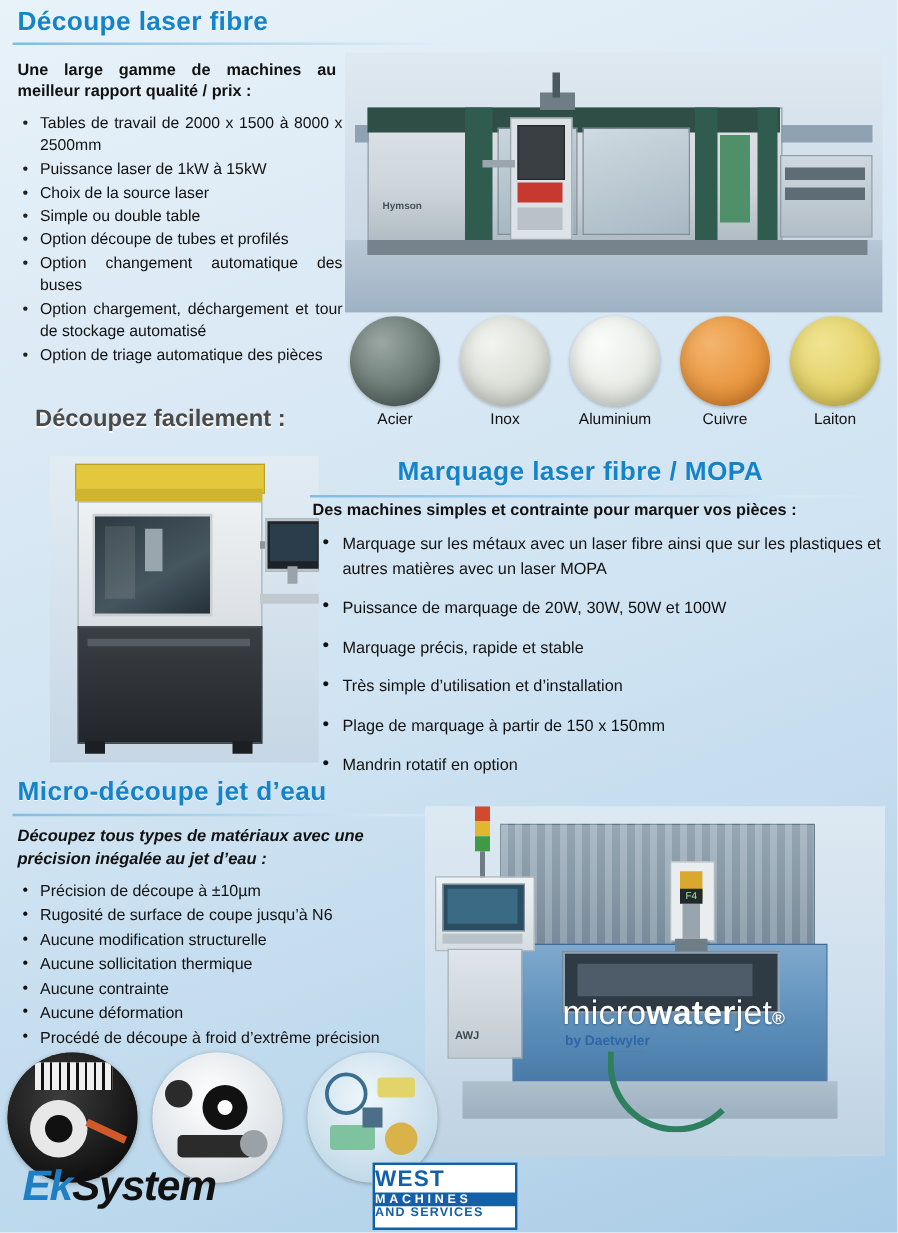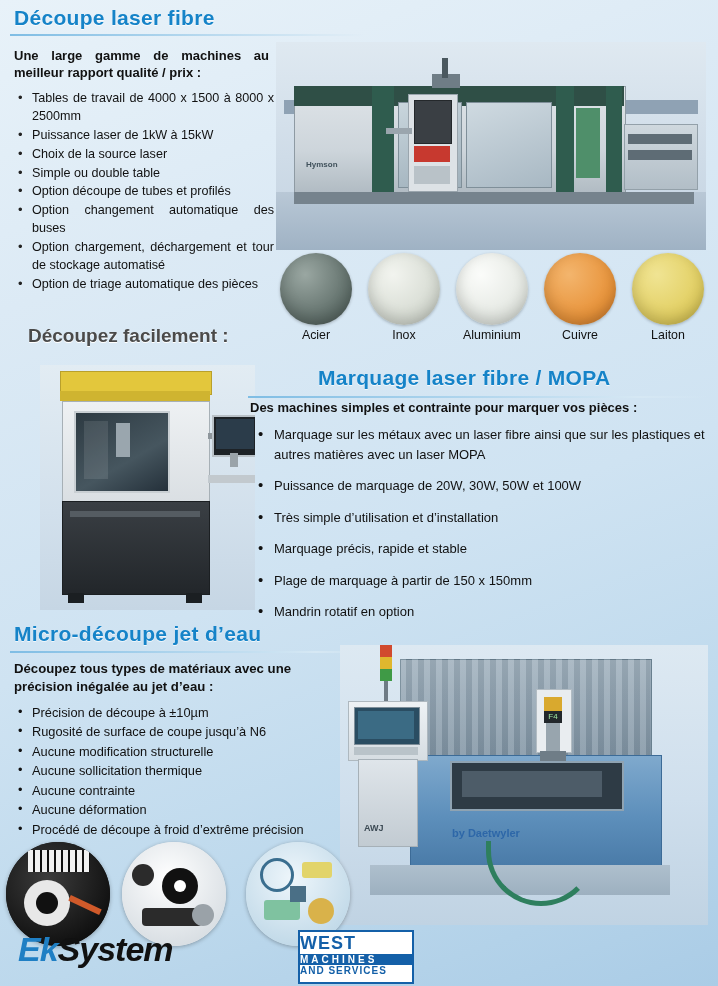--- a/index.html
+++ b/index.html
@@ -199,20 +199,21 @@
     width: 360px;
   }
   #sec3-intro {
     position: absolute;
     left: 14px;
     top: 660px;
     width: 330px;
     font-size: 13.2px;
     font-weight: bold;
     line-height: 1.33;
+    font-style: italic;
   }
   #sec3-list {
     position: absolute;
     left: 16px;
     top: 703px;
     width: 345px;
     margin: 0;
     padding: 0;
     list-style: none;
     font-size: 12.8px;
@@ -320,21 +321,21 @@
 </head>
 <body>
 
 <div class="page">
 
   <div id="sec1-title" class="section-title">Découpe laser fibre</div>
   <div id="sec1-rule" class="rule"></div>
   <div id="sec1-intro">Une large gamme de machines au meilleur rapport qualité / prix :</div>
 
   <ul id="sec1-list">
-    <li>Tables de travail de 4000 x 1500 à 8000 x 2500mm</li>
+    <li>Tables de travail de 2000 x 1500 à 8000 x 2500mm</li>
     <li>Puissance laser de 1kW à 15kW</li>
     <li>Choix de la source laser</li>
     <li>Simple ou double table</li>
     <li>Option découpe de tubes et profilés</li>
     <li>Option changement automatique des buses</li>
     <li>Option chargement, déchargement et tour de stockage automatisé</li>
     <li>Option de triage automatique des pièces</li>
   </ul>
 
   <div id="photo-laser" class="photo">
@@ -425,22 +426,22 @@
     <div class="mb" style="left:168px;top:110px;width:48px;height:8px;background:#c2c9ce;"></div>
   </div>
 
   <div id="sec2-title" class="section-title">Marquage laser fibre / MOPA</div>
   <div id="sec2-rule" class="rule"></div>
   <div id="sec2-intro">Des machines simples et contrainte pour marquer vos pièces :</div>
 
   <ul id="sec2-list">
     <li>Marquage sur les métaux avec un laser fibre ainsi que sur les plastiques et autres matières avec un laser MOPA</li>
     <li>Puissance de marquage de 20W, 30W, 50W et 100W</li>
+    <li>Marquage précis, rapide et stable</li>
     <li>Très simple d’utilisation et d’installation</li>
-    <li>Marquage précis, rapide et stable</li>
     <li>Plage de marquage à partir de 150 x 150mm</li>
     <li>Mandrin rotatif en option</li>
   </ul>
 
   <div id="sec3-title" class="section-title">Micro-découpe jet d’eau</div>
   <div id="sec3-rule" class="rule"></div>
   <div id="sec3-intro">Découpez tous types de matériaux avec une précision inégalée au jet d’eau :</div>
 
   <ul id="sec3-list">
     <li>Précision de découpe à ±10µm</li>
@@ -477,20 +478,21 @@
     <div class="mb" style="left:14px;top:62px;width=64px;width:64px;height:36px;background:#2a4d62;border:1px solid #7e8e99;"></div>
     <div class="mb" style="left:18px;top:66px;width:56px;height:28px;background:#3b6b84;"></div>
     <div class="mb" style="left:14px;top:102px;width:64px;height:8px;background:#b9c3c9;"></div>
     <div class="mb" style="left:18px;top:114px;width:58px;height:86px;background:linear-gradient(180deg,#dfe5ea,#c2cbd2);border:1px solid #a6b0b7;"></div>
     <div class="mb" style="left:24px;top:178px;font-size:9px;color:#3c4a54;font-weight:bold;">AWJ</div>
 
     <div class="mb" style="left:30px;top:220px;width:300px;height:30px;background:linear-gradient(180deg,#aebfcd,#9db0c0);"></div>
 
     <div class="mb" style="left:146px;top:196px;width:100px;height:60px;border:5px solid #2e7f5e;border-radius:0 0 60px 60px;border-top:none;border-right-color:transparent;"></div>
 
+    <div class="wj-brand"><span class="light">micro</span><span>water</span><span class="light">jet</span><span style="font-size:14px;">®</span></div>
     <div class="wj-sub">by Daetwyler</div>
   </div>
 
   <div class="sample" id="sample-1">
     <div class="mb" style="left:0;top:0;width:104px;height:104px;background:radial-gradient(circle at 40% 35%, #3c3c3c, #101010 75%);"></div>
     <div class="mb" style="left:18px;top:38px;width:46px;height:46px;border-radius:50%;background:#e8e8e8;"></div>
     <div class="mb" style="left:30px;top:50px;width:22px;height:22px;border-radius:50%;background:#111;"></div>
     <div class="mb" style="left:22px;top:8px;width:62px;height:22px;background:#f0f0f0;"></div>
     <div class="mb" style="left:22px;top:8px;width:62px;height:22px;background:repeating-linear-gradient(90deg,#f0f0f0 0 5px,#111 5px 7px);"></div>
     <div class="mb" style="left:62px;top:60px;width:34px;height:6px;background:#d05a2a;transform:rotate(25deg);"></div>

